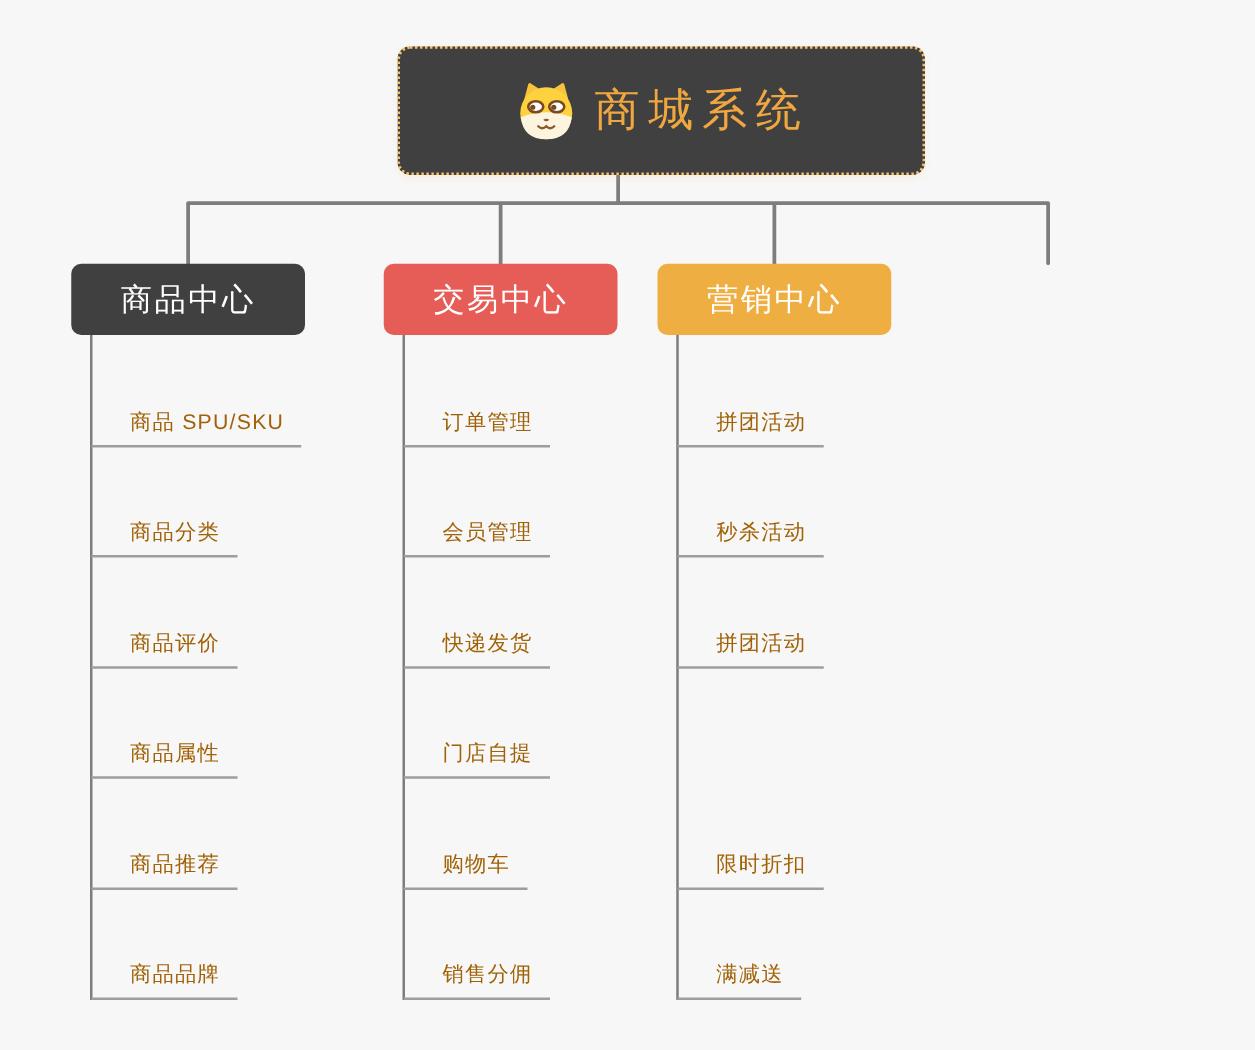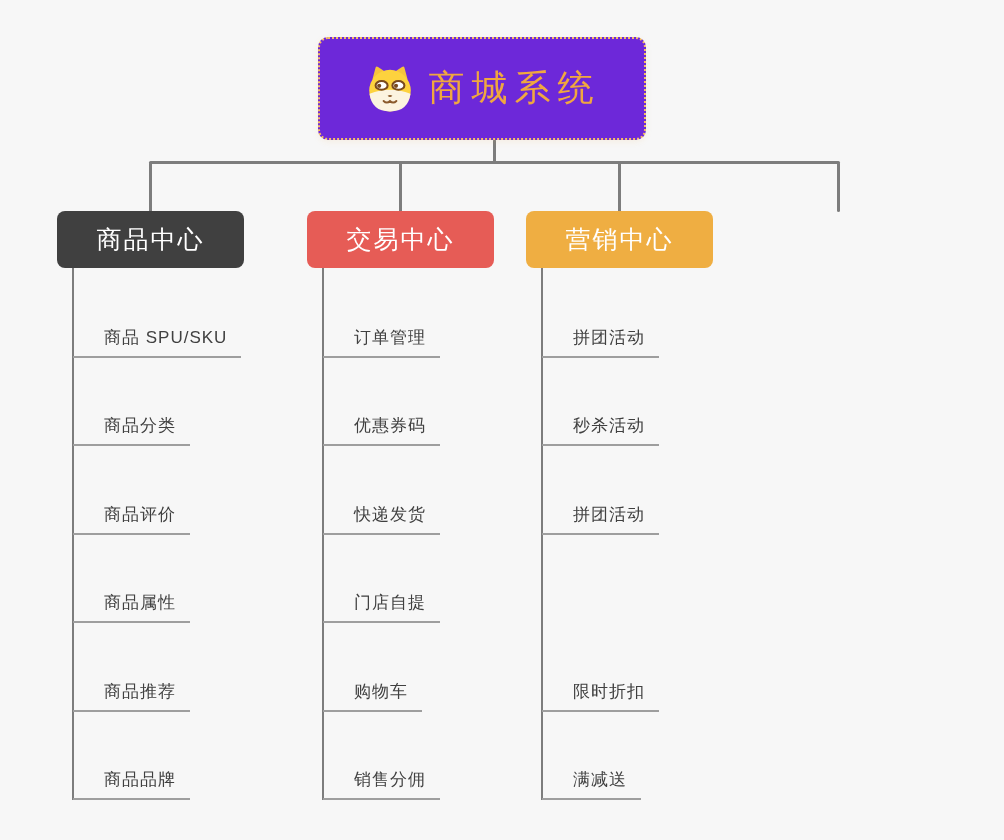--- a/index.html
+++ b/index.html
@@ -22,22 +22,22 @@
   .conn.drop      { top: 162px; width: 3px; height: 50px; }
   .conn.drop-0 { left: 149px; }
   .conn.drop-1 { left: 399px; }
   .conn.drop-2 { left: 618px; }
   .conn.drop-3 { left: 837px; }
 
   
   .root-node {
     position: absolute;
     left: 318px; top: 37px;
-    width: 328px; height: 103px;
-    background: #6d28d9;
+    width: 422px; height: 103px;
+    background: #404040;
     border: 2px dotted #F6BE62;
     border-radius: 10px;
     box-sizing: border-box;
     display: flex;
     align-items: center;
     justify-content: center;
     gap: 13px;
     box-shadow: 0 2px 6px rgba(240, 167, 63, 0.10);
     cursor: pointer;
   }
@@ -86,21 +86,21 @@
     display: flex;
     align-items: flex-end;
     padding: 0 14px 7px 31px;
     border-bottom: 2px solid #9E9E9E;
     white-space: nowrap;
     cursor: pointer;
   }
   .leaf-label {
     font-size: 17px;
     letter-spacing: 1px;
-    color: #404040;
+    color: #a16207;
   }
   .r0 { top: 105px; }
   .r1 { top: 193px; }
   .r2 { top: 282px; }
   .r3 { top: 370px; }
   .r4 { top: 459px; }
   .r5 { top: 547px; }
 </style>
 </head>
 <body>
@@ -159,21 +159,21 @@
 
   <div class="branch-col col-1">
     <div class="branch-node" style="background-color: rgb(230, 92, 86);">
       <span>交易中心</span>
     </div>
     <div class="vline"></div>
     <div class="leaf r0">
         <span class="leaf-label">订单管理</span>
       </div>
     <div class="leaf r1">
-        <span class="leaf-label">优惠券码</span>
+        <span class="leaf-label">会员管理</span>
       </div>
     <div class="leaf r2">
         <span class="leaf-label">快递发货</span>
       </div>
     <div class="leaf r3">
         <span class="leaf-label">门店自提</span>
       </div>
     <div class="leaf r4">
         <span class="leaf-label">购物车</span>
       </div>

